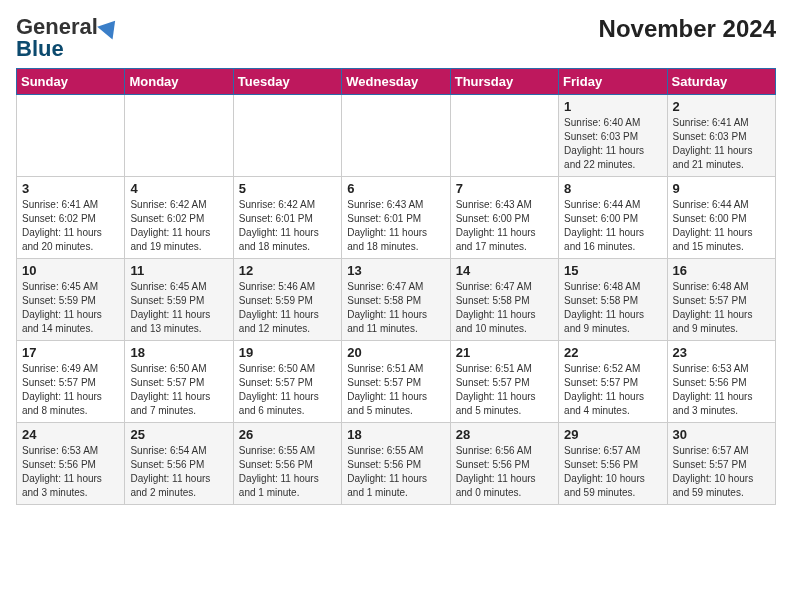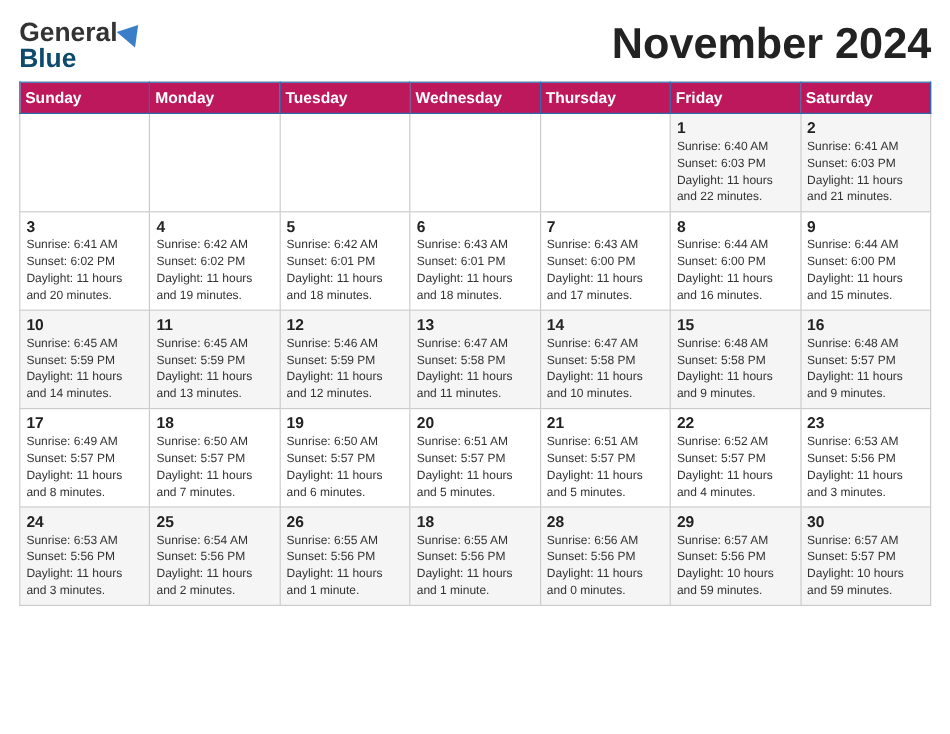--- a/index.html
+++ b/index.html
@@ -50,21 +50,21 @@
       vertical-align: middle;
     }
     .logo-row {
       display: flex;
       align-items: center;
     }
     .title-block {
       text-align: right;
     }
     .month-title {
-      font-size: 36px;
+      font-size: 24px;
       font-weight: bold;
       color: #222;
       line-height: 1.1;
     }
     .location {
       font-size: 15px;
       color: #444;
       margin-top: 2px;
     }
     .calendar {

